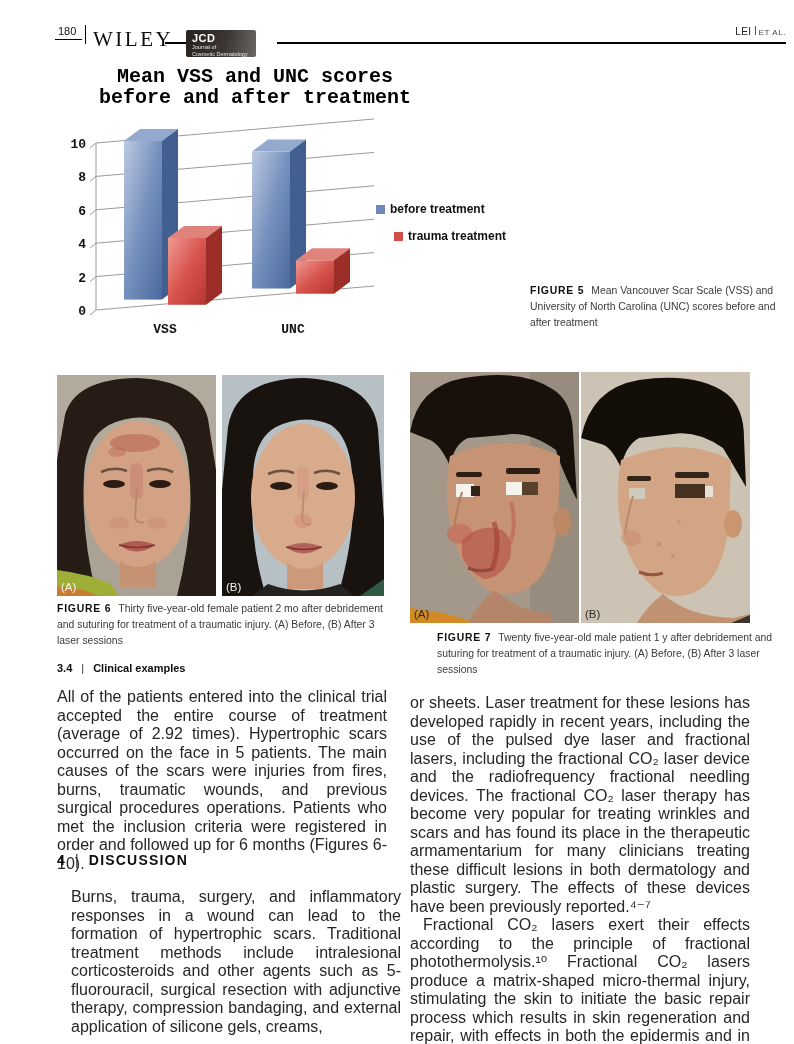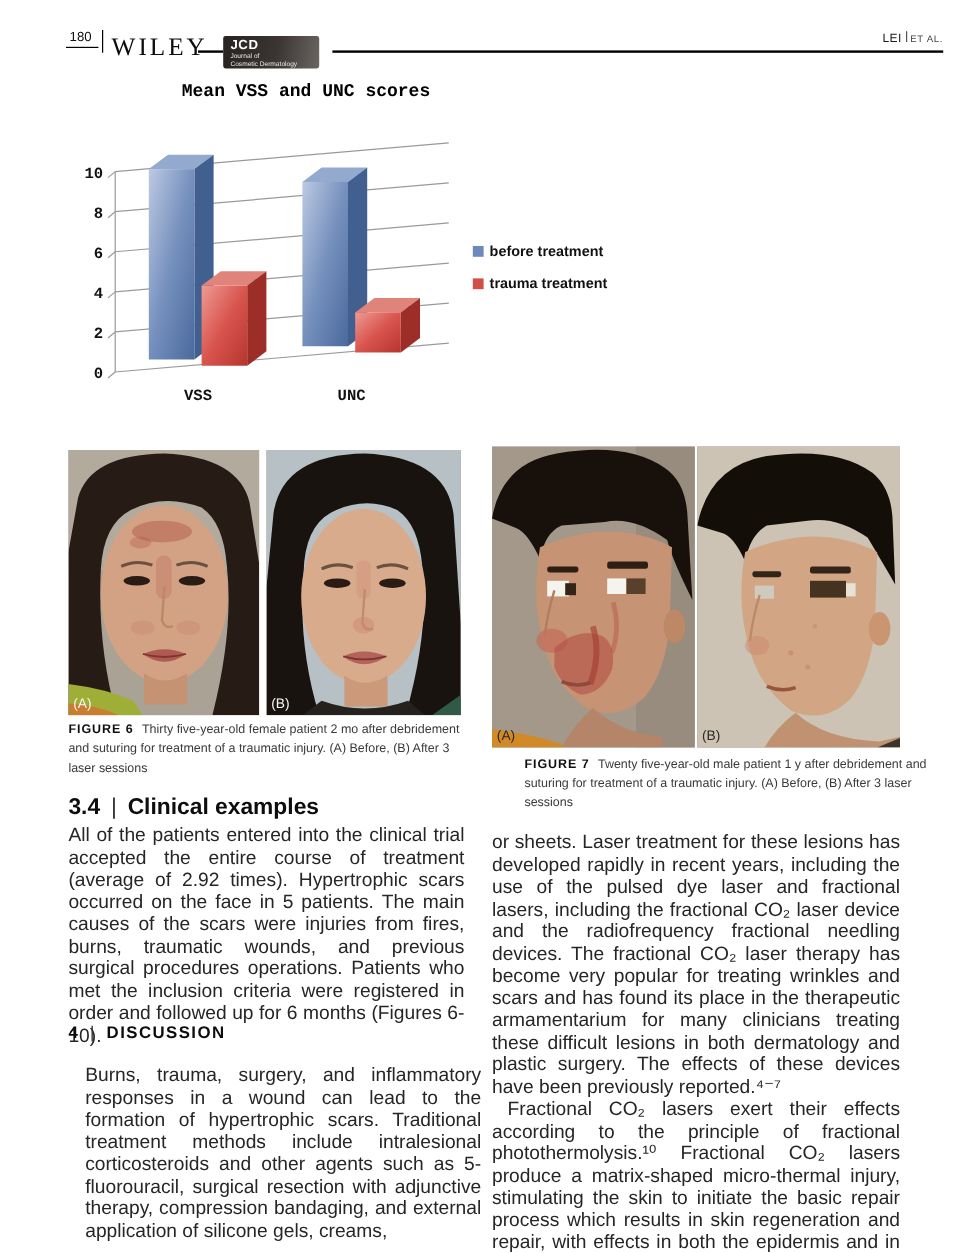--- a/index.html
+++ b/index.html
@@ -22,33 +22,33 @@
   }
   .jcd-acr{ font-size:11px; font-weight:bold; letter-spacing:.5px; display:block; }
   .jcd-sub{ font-size:5.5px; display:block; margin-top:1px; color:#e8e6e4; }
   .runhead{ font-size:10px; color:#1a1a1a; letter-spacing:.4px; }
   .runhead .etal{ font-size:8px; letter-spacing:.6px; color:#444;text-align:center; }
   .runhead .sep{ display:inline-block; width:1px; height:9px; background:#555; margin:0 3px; }
 
   
   .chart-title{
     font-family:"Liberation Mono","DejaVu Sans Mono",monospace;
-    font-weight:bold; font-size:15px; line-height:21px; color:#000; text-align:center;
+    font-weight:bold; font-size:20px; line-height:21px; color:#000; text-align:center;
   }
   .legend-item{ display:flex; align-items:center; gap:5px; }
   .legend-sw{ width:9px; height:9px; display:inline-block; }
   .legend-label{ font-size:12px; font-weight:bold; color:#111; }
 
   
   .caption{ font-size:10.4px; line-height:15.8px; color:#3a3a3a; }
   .cap-label{ font-weight:bold; letter-spacing:.8px; color:#0f0f0f; margin-right:7px; }
   .body-text{ font-size:16px; line-height:18.5px; text-align:justify; color:#262626; }
   .body-text p{ margin:0; }
   .body-text p.indent{ text-indent:13px; }
-  .sec-head-sm{ font-size:19px; font-weight:bold; color:#0d0d0d; }
+  .sec-head-sm{ font-size:11px; font-weight:bold; color:#0d0d0d; }
   .sec-head-lg{ font-size:14px; font-weight:bold; letter-spacing:1.2px; color:#0d0d0d; }
   .pipe{ font-weight:normal; color:#333; margin:0 9px; }
 
   
   .photo{ position:absolute; overflow:hidden; background:#a9a195; }
   .photo svg{ display:block; }
   .panel-label{ position:absolute; left:4px; bottom:3px; font-size:11.5px; }
   .panel-label.light{ color:#f5f5f2; }
   .panel-label.dark{ color:#2e2a24; }
 </style>
@@ -56,33 +56,34 @@
 <body>
 
 <div class="page">
 
   <div class="abs" style="left:0;top:0;width:794px;height:60px;">
     <span class="abs pgnum" style="left:58px;top:25px;">180</span>
     <span class="abs hdr-rule" style="left:55px;top:39px;width:27px;height:1px;"></span>
     <span class="abs hdr-rule" style="left:85px;top:25px;width:1px;height:19px;"></span>
     <span class="abs wiley" style="left:93px;top:27px;">WILEY</span>
     <span class="abs hdr-rule" style="left:165px;top:42px;width:21px;height:2px;"></span>
-    <div class="abs jcd-logo" style="left:186px;top:30px;width:80px;height:27px;">
+    <div class="abs jcd-logo" style="left:186px;top:30px;width:70px;height:27px;">
       <span class="jcd-acr">JCD</span>
       <span class="jcd-sub">Journal of</span>
       <span class="jcd-sub">Cosmetic Dermatology</span>
     </div>
     <span class="abs hdr-rule" style="left:277px;top:42px;width:509px;height:2px;"></span>
     <span class="abs runhead" style="right:8px;top:26px;">
       <span>LEI</span><span class="sep"></span><span class="etal">ET AL.</span>
     </span>
   </div>
 
   <div class="abs chart-title" style="left:90px;top:66px;width:330px;">
     <div>Mean VSS and UNC scores</div>
+    <div>before and after treatment</div>
   </div>
 
   <div class="abs" style="left:52px;top:116px;width:350px;height:228px;">
     <svg width="350" height="228" viewBox="0 0 350 228">
         <defs>
           <linearGradient id="gB" x1="0" y1="0" x2="1" y2="1">
             <stop offset="0" stop-color="#bcc9e2"></stop>
             <stop offset="0.5" stop-color="#7590bd"></stop>
             <stop offset="1" stop-color="#4a699d"></stop>
           </linearGradient>
@@ -121,29 +122,32 @@
         <polygon points="200,35.59237410071947 238,35.59237410071947 254,23.592374100719468 216,23.592374100719468" fill="#93a9cd"></polygon>
         <polygon points="238,35.59237410071947 254,23.592374100719468 254,160.53237410071944 238,172.53237410071944" fill="#41608f"></polygon>
         <rect x="200" y="35.59237410071947" width="38" height="136.93999999999997" fill="url(#gB)"></rect>
         <polygon points="244,144.33381294964028 282,144.33381294964028 298,132.33381294964028 260,132.33381294964028" fill="#e0837b"></polygon>
         <polygon points="282,144.33381294964028 298,132.33381294964028 298,165.73381294964028 282,177.73381294964028" fill="#9d2d27"></polygon>
         <rect x="244" y="144.33381294964028" width="38" height="33.4" fill="url(#gR)"></rect>
         <text x="241" y="217" text-anchor="middle" style="font-family:Liberation Mono,DejaVu Sans Mono,monospace;font-weight:bold;font-size:13px;fill:#111;">UNC</text>
       </svg>
   </div>
 
-  <div class="abs legend-item" style="left:394px;top:202px;">
+  <div class="abs legend-item" style="left:376px;top:202px;">
     <span class="legend-sw" style="background: rgb(109, 137, 188);"></span>
     <span class="legend-label">before treatment</span>
   </div>
   <div class="abs legend-item" style="left:394px;top:229px;">
     <span class="legend-sw" style="background: rgb(209, 79, 72);"></span>
     <span class="legend-label">trauma treatment</span>
   </div>
 
+  <div class="abs caption" style="left:530px;top:283px;width:256px;">
+    <span class="cap-label">FIGURE 5</span><span>Mean Vancouver Scar Scale (VSS) and University of North Carolina (UNC) scores before and after treatment</span>
+  </div>
 
   <div class="photo" style="left:57px;top:375px;width:159px;height:221px;">
     <svg width="159" height="221" viewBox="0 0 159 221" preserveAspectRatio="none">
       <rect width="159" height="221" fill="#aaa295"></rect>
       <rect width="159" height="100" fill="#b2aa9d"></rect>
       <path d="M8,40 Q18,4 80,3 Q142,6 151,44 L159,95 L159,221 L120,221 Q138,150 132,96 Q129,60 111,48 Q80,36 52,50 Q29,62 27,100 Q24,162 40,221 L0,221 L0,85 Z" fill="#261c15"></path>
       <ellipse cx="80" cy="120" rx="53" ry="74" fill="#d3a284"></ellipse>
       <ellipse cx="78" cy="68" rx="25" ry="9" fill="#b25a49" opacity="0.5"></ellipse>
       <ellipse cx="60" cy="77" rx="9" ry="5" fill="#b25a49" opacity="0.35"></ellipse>
       <rect x="73" y="88" width="13" height="36" rx="6" fill="#c4796a" opacity="0.5"></rect>

